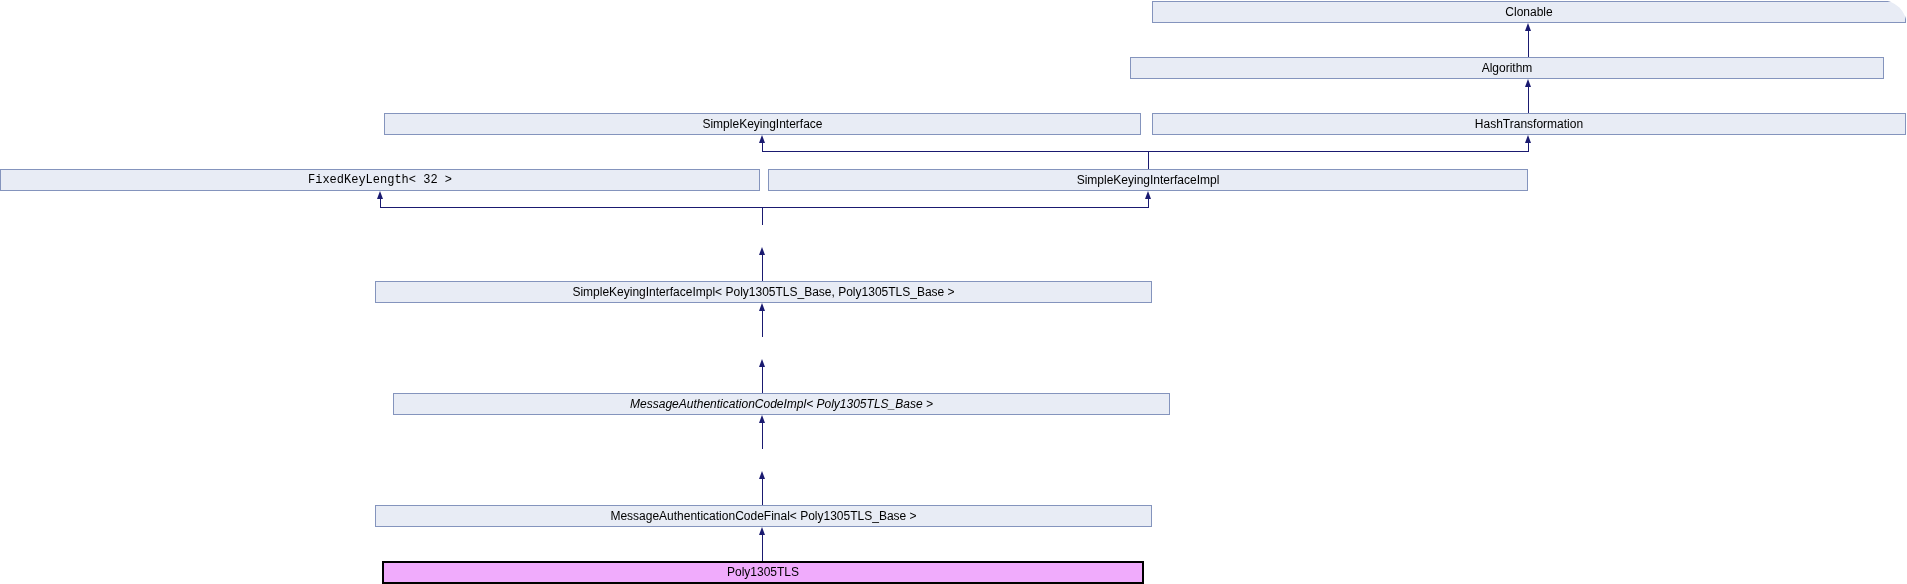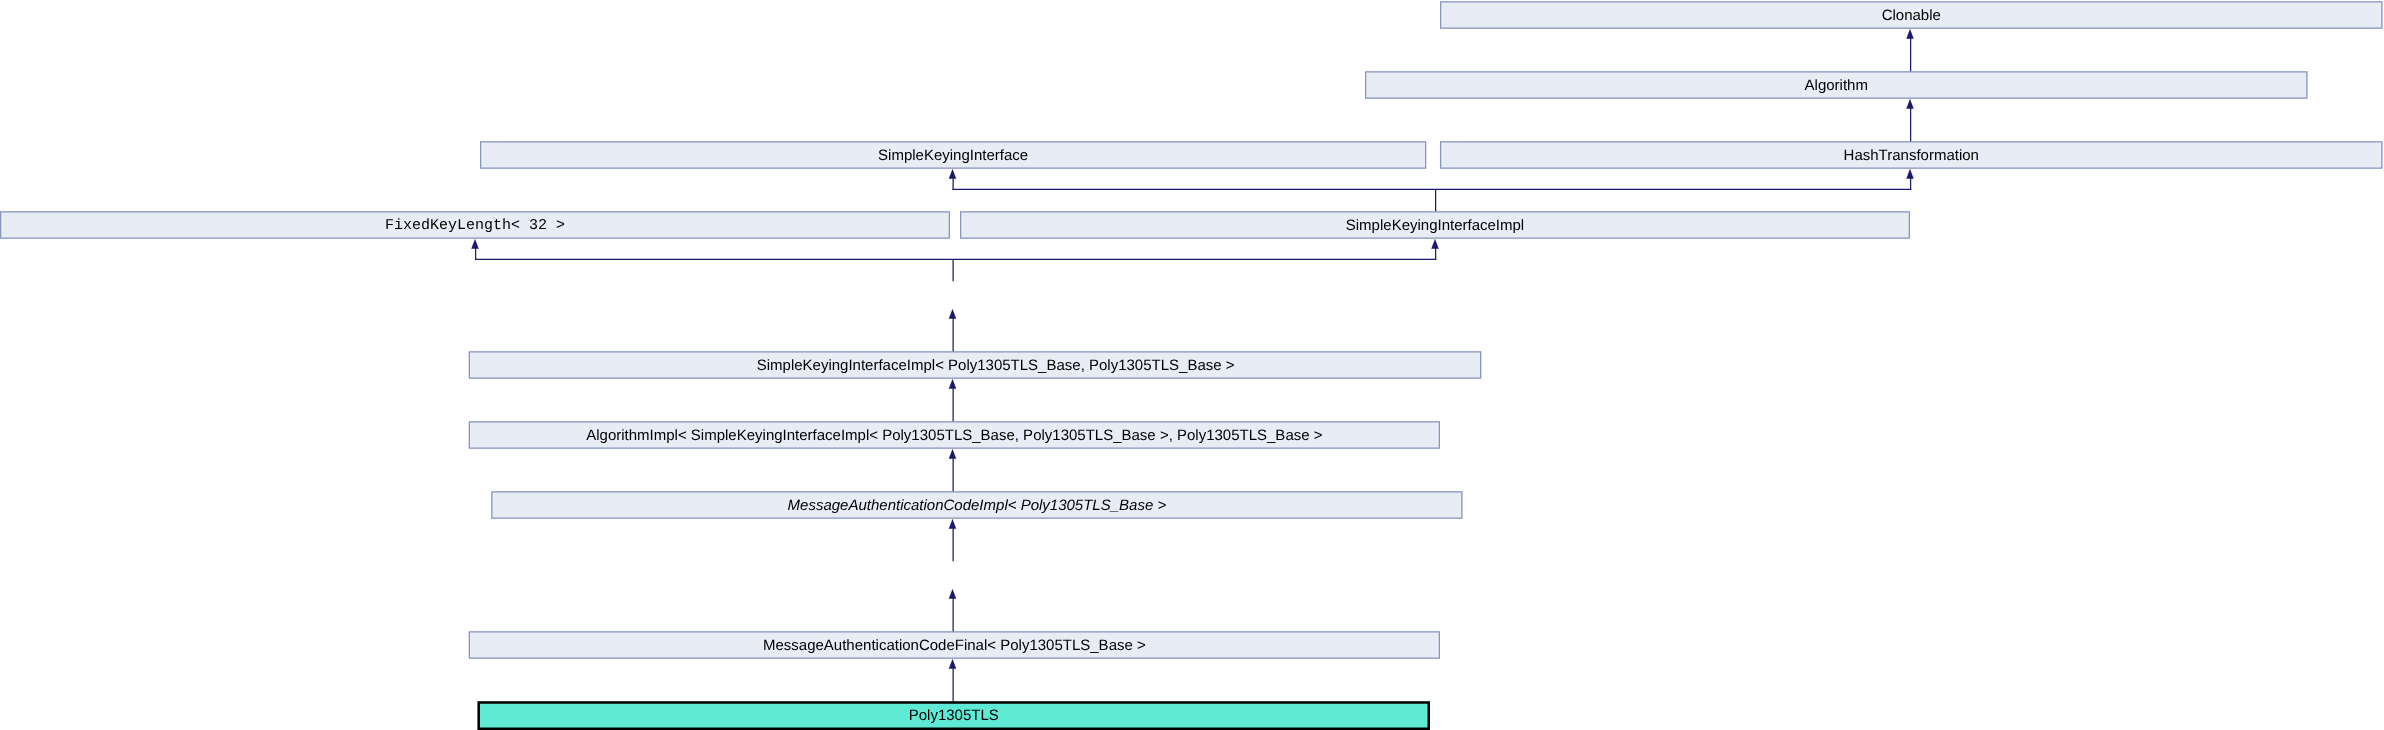--- a/index.html
+++ b/index.html
@@ -7,36 +7,37 @@
     padding: 0;
     background: #ffffff;
   }
   #canvas {
     position: relative;
     width: 1907px;
     height: 584px;
     background: #ffffff;
     font-family: "Liberation Sans", "DejaVu Sans", sans-serif;
     overflow: hidden;
+    border-radius: 26px;
   }
   .node {
     position: absolute;
     height: 20px;
     background: #e8ecf5;
     border: 1px solid #8494bd;
     color: #000000;
     font-size: 12px;
     line-height: 20px;
     text-align: center;
     white-space: nowrap;
     overflow: hidden;
     cursor: pointer;
   }
   .node.current {
-    background: #5eead4;
+    background: #f0abfc;
     border: 2px solid #000000;
     height: 19px;
     line-height: 19px;
     cursor: default;
   }
   .vline {
     position: absolute;
     width: 1px;
     background: #1a1a70;
   }
@@ -54,32 +55,31 @@
     border-bottom: 8px solid #1a1a70;
   }
 </style>
 </head>
 <body>
 
 <div id="canvas">
 
   <div class="node" style="left:1152px; top:1px; width:752px;">Clonable</div>
 
-  <div class="node" style="left:1092px; top:57px; width:752px;">Algorithm</div>
+  <div class="node" style="left:1130px; top:57px; width:752px;">Algorithm</div>
 
   <div class="node" style="left:384px; top:113px; width:755px;">SimpleKeyingInterface</div>
   <div class="node" style="left:1152px; top:113px; width:752px;">HashTransformation</div>
 
   <div class="node" style="left:0px; top:169px; width:758px;font-family:Liberation Mono, monospace;">FixedKeyLength&lt; 32 &gt;</div>
   <div class="node" style="left:768px; top:169px; width:758px;">SimpleKeyingInterfaceImpl</div>
 
 
-  <div class="node" style="left:375px; top:281px; width:775px;padding-left:33px;">SimpleKeyingInterfaceImpl&lt; Poly1305TLS_Base, Poly1305TLS_Base &gt;</div>
+  <div class="node" style="left:375px; top:281px; width:775px;">SimpleKeyingInterfaceImpl&lt; Poly1305TLS_Base, Poly1305TLS_Base &gt;</div>
 
-  <div class="node" style="left:375px; top:337px; width:775px;">AlgorithmImpl&lt; SimpleKeyingInterfaceImpl&lt; Poly1305TLS_Base, Poly1305TLS_Base &gt;, Poly1305TLS_Base &gt;</div>
 
   <div class="node" style="left:393px; top:393px; width:775px;font-style:italic;">MessageAuthenticationCodeImpl&lt; Poly1305TLS_Base &gt;</div>
 
 
   <div class="node" style="left:375px; top:505px; width:775px;">MessageAuthenticationCodeFinal&lt; Poly1305TLS_Base &gt;</div>
 
   <div class="node current" style="left:382px; top:561px; width:758px;">Poly1305TLS</div>
 
   <div class="arrowhead" style="left:1525px; top:23px;"></div>
   <div class="vline" style="left:1528px; top:29px; height:28px;"></div>

